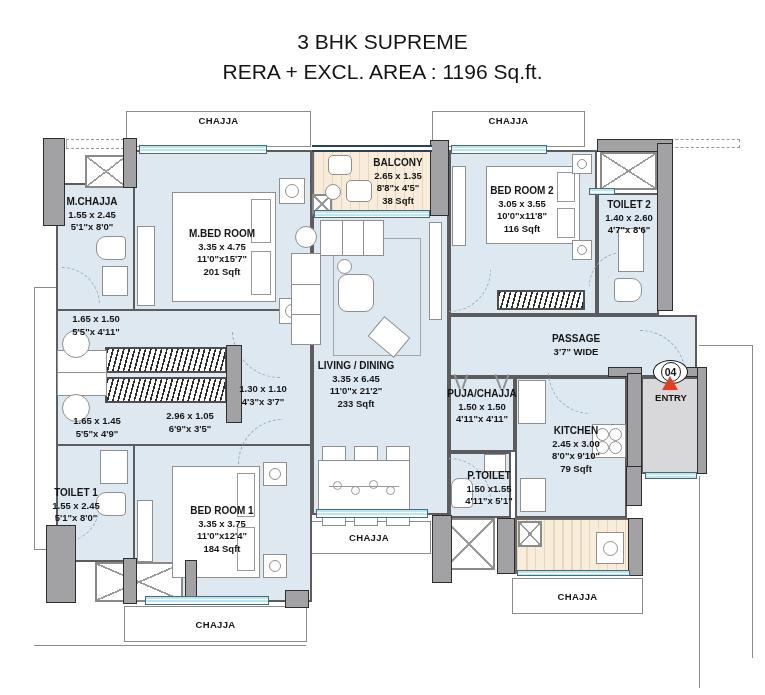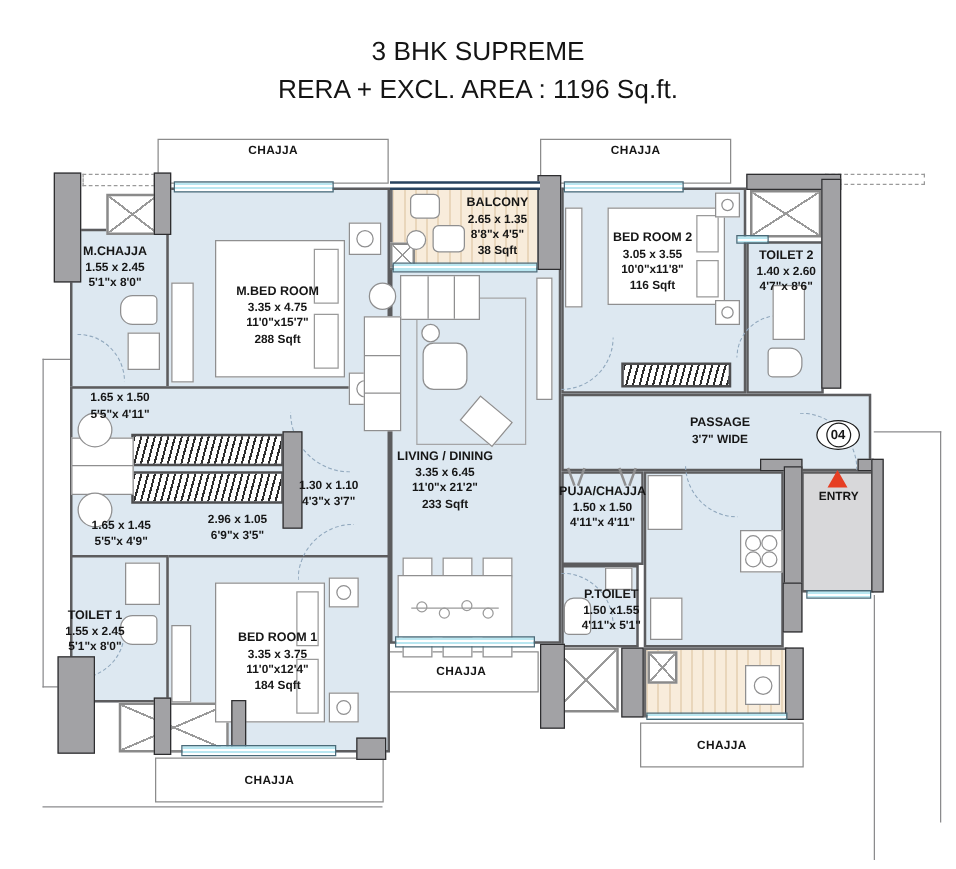--- a/index.html
+++ b/index.html
@@ -269,38 +269,38 @@
     <div class="burner" style="right:3px;bottom:3px"></div>
   </div>
 
   <div class="abs furn" style="left:596px;top:532px;width:28px;height:32px">
       <div class="abs circle" style="left:6px;top:8px;width:15px;height:15px;border:1.2px solid #8f8f90"></div>
     </div>
 
   <div class="abs vchev" style="left:453px;top:374px;width:16px;height:16px"></div>
   <div class="abs vchev" style="left:494px;top:374px;width:16px;height:16px"></div>
 
-  <div class="abs badge" style="left:653px;top:336px;width:35px;height:24px">
+  <div class="abs badge" style="left:653px;top:360px;width:35px;height:24px">
       <span>04</span>
     </div>
   <div class="abs tri" style="left:662px;top:376px"></div>
   <div class="lbl" style="left:671px;top:392px">
       <div class="ln">ENTRY</div>
     </div>
 
   <div class="lbl" style="left:92px;top:196px">
     <div class="ln nm">M.CHAJJA</div>
     <div class="ln">1.55 x 2.45</div>
     <div class="ln">5'1"x 8'0"</div>
   </div>
   <div class="lbl" style="left:222px;top:228px">
     <div class="ln nm">M.BED ROOM</div>
     <div class="ln">3.35 x 4.75</div>
     <div class="ln">11'0"x15'7"</div>
-    <div class="ln">288 Sqft</div>
+    <div class="ln">201 Sqft</div>
   </div>
   <div class="lbl" style="left:398px;top:157px">
     <div class="ln nm">BALCONY</div>
     <div class="ln">2.65 x 1.35</div>
     <div class="ln">8'8"x 4'5"</div>
     <div class="ln">38 Sqft</div>
   </div>
   <div class="lbl" style="left:522px;top:185px">
     <div class="ln nm">BED ROOM 2</div>
     <div class="ln">3.05 x 3.55</div>
@@ -320,20 +320,26 @@
     <div class="ln nm">LIVING / DINING</div>
     <div class="ln">3.35 x 6.45</div>
     <div class="ln">11'0"x 21'2"</div>
     <div class="ln">233 Sqft</div>
   </div>
   <div class="lbl" style="left:482px;top:388px">
     <div class="ln nm">PUJA/CHAJJA</div>
     <div class="ln">1.50 x 1.50</div>
     <div class="ln">4'11"x 4'11"</div>
   </div>
+  <div class="lbl" style="left:576px;top:425px">
+    <div class="ln nm">KITCHEN</div>
+    <div class="ln">2.45 x 3.00</div>
+    <div class="ln">8'0"x 9'10"</div>
+    <div class="ln">79 Sqft</div>
+  </div>
   <div class="lbl" style="left:489px;top:470px">
     <div class="ln nm">P.TOILET</div>
     <div class="ln">1.50 x1.55</div>
     <div class="ln">4'11"x 5'1"</div>
   </div>
   <div class="lbl" style="left:76px;top:487px">
     <div class="ln nm">TOILET 1</div>
     <div class="ln">1.55 x 2.45</div>
     <div class="ln">5'1"x 8'0"</div>
   </div>

